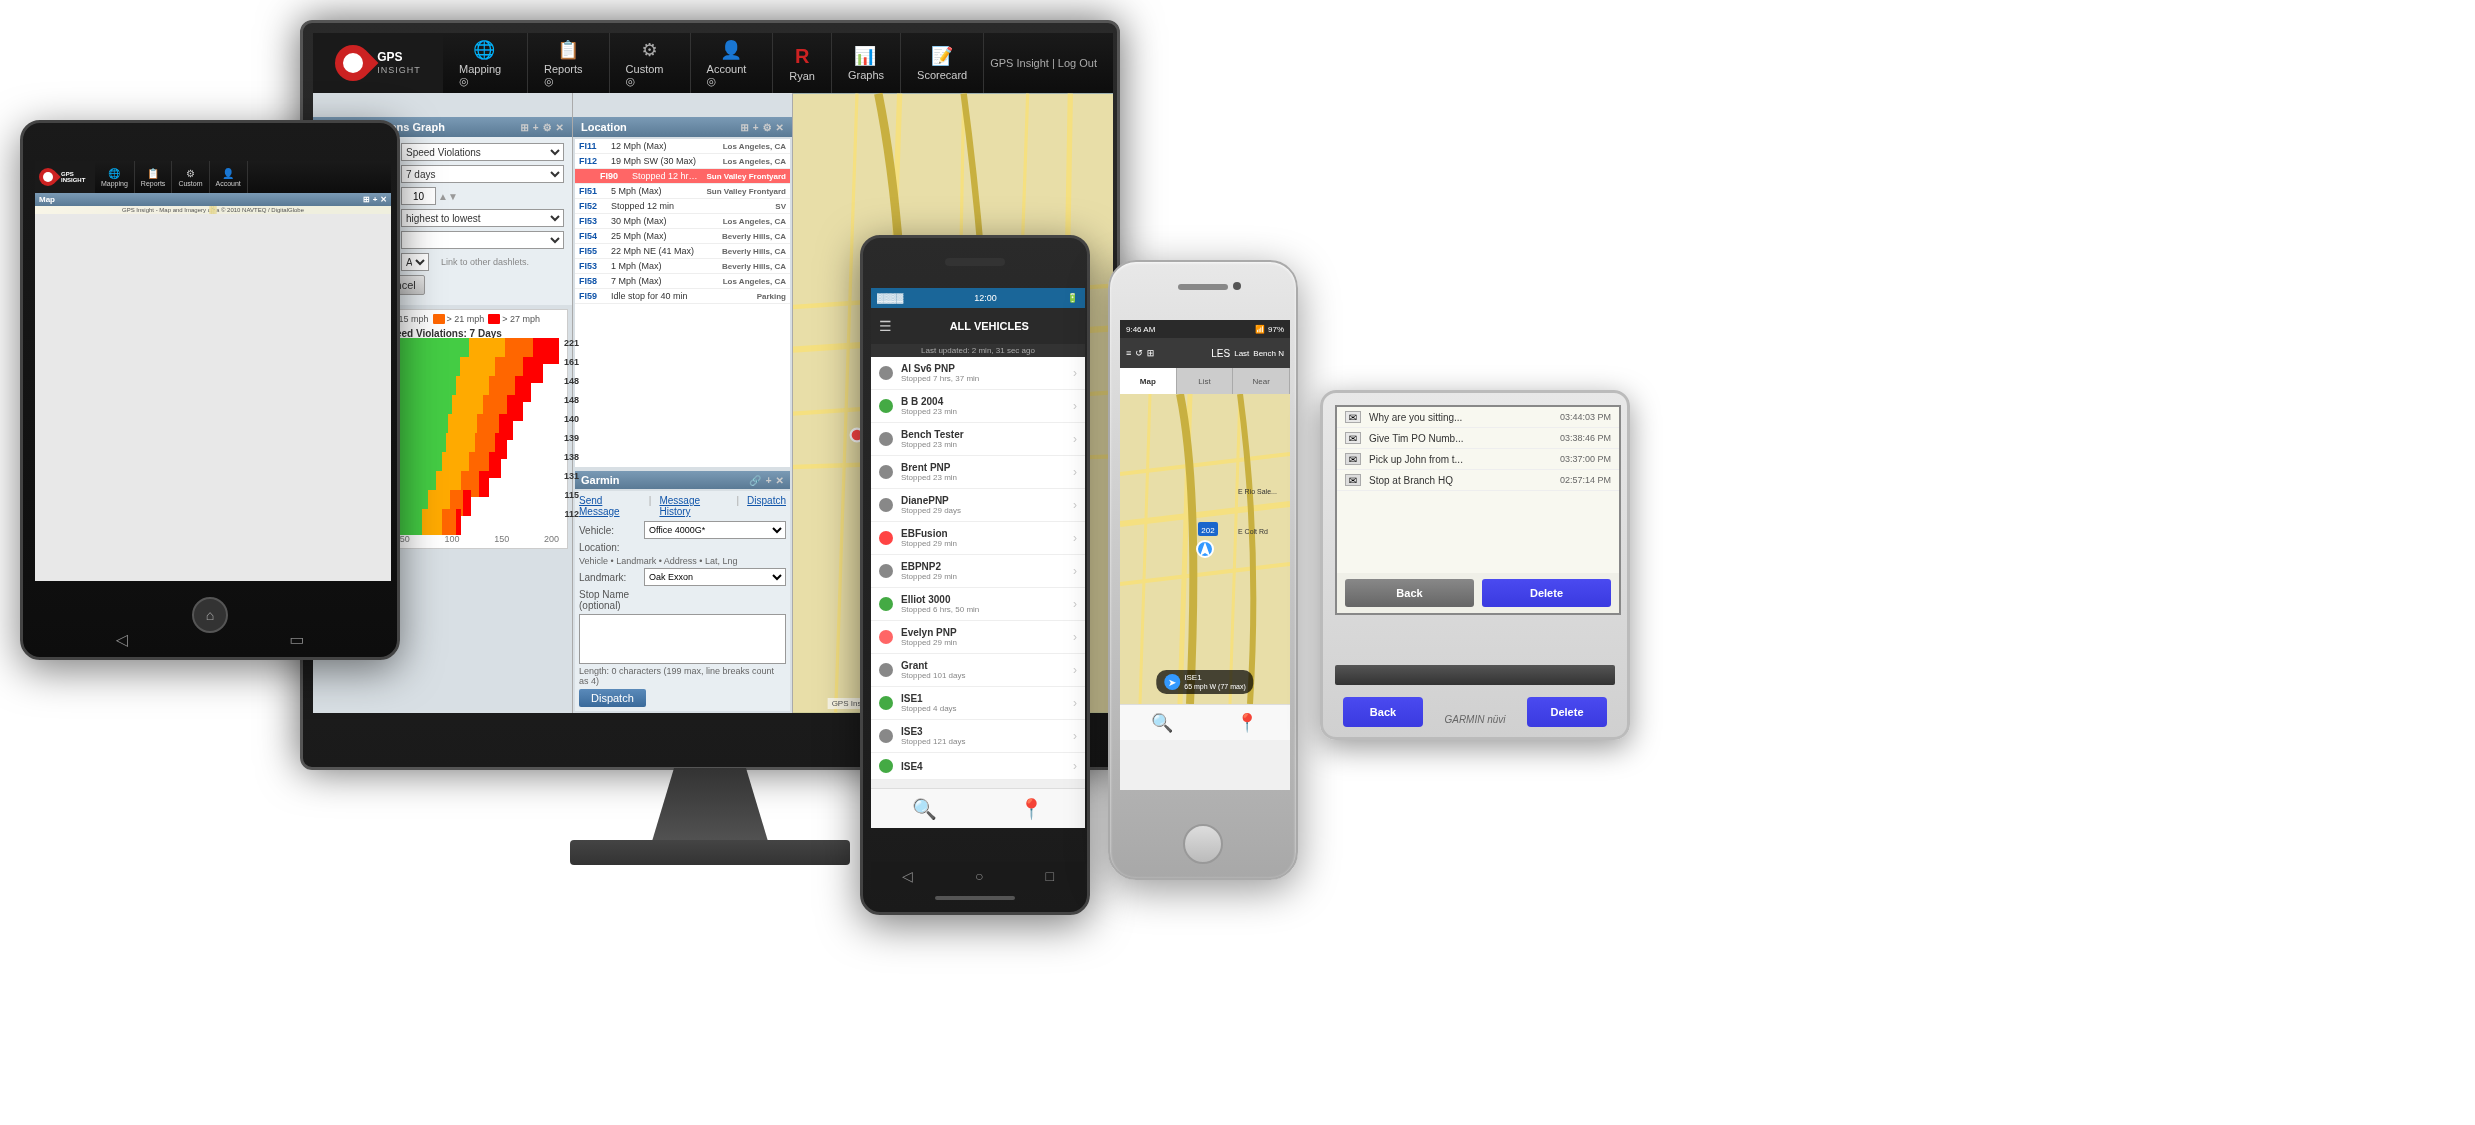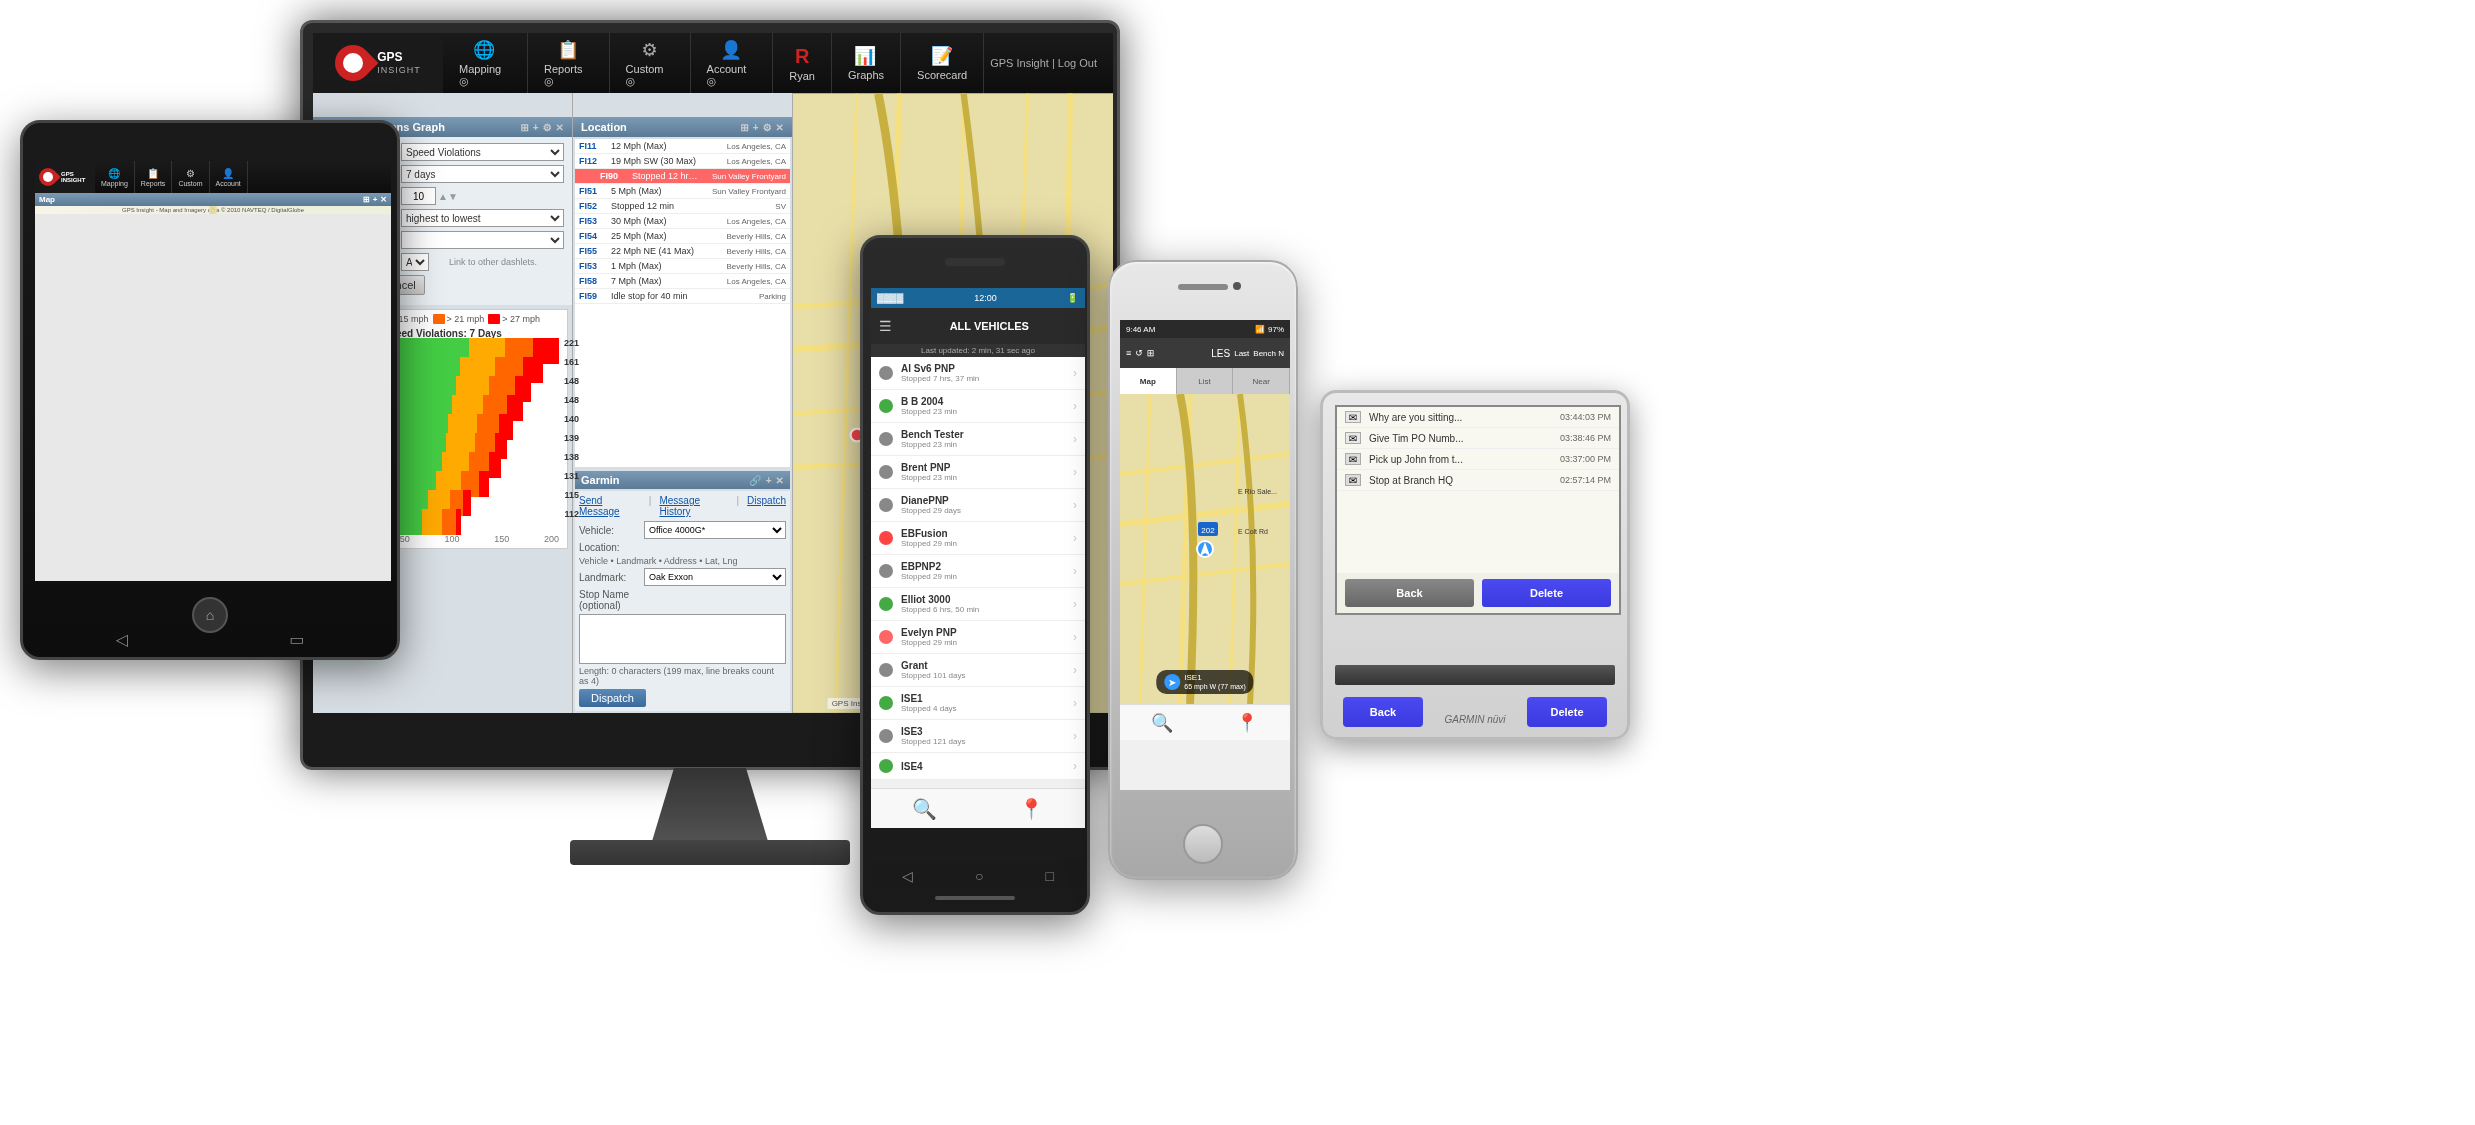--- a/index.html
+++ b/index.html
@@ -343,20 +343,21 @@
       text-overflow: ellipsis;
     }
     .loc-place {
       width: 85px;
       color: #666;
       font-size: 8px;
       text-align: right;
       flex-shrink: 0;
       overflow: hidden;
       white-space: nowrap;
+      font-weight: bold;
     }
     .location-row.highlight .loc-desc,
     .location-row.highlight .loc-place { color: white; }
 
     
     .garmin-panel {
       background: #e8eef2;
       margin: 2px;
       padding: 4px;
       font-size: 10px;
@@ -1124,21 +1125,21 @@
               <span class="form-label">Vehicle Group:</span>
               <select class="form-select">
                 <option></option>
               </select>
             </div>
             <div class="form-row">
               <span class="form-label">Dashlet Group:</span>
               <select class="form-select" style="width:28px;flex:none;">
                 <option>A</option>
               </select>
-              <span style="font-size:9px;color:#888;margin-left:20px;text-align:center;">Link to other dashlets.</span>
+              <span style="font-size:9px;color:#888;margin-left:12px;text-align:center;">Link to other dashlets.</span>
             </div>
             <div class="form-row" style="margin-top:4px;">
               <button class="btn-apply">Apply</button>
               <button class="btn-cancel">Cancel</button>
             </div>
           </div>
 
           <div class="chart-area">
             <div class="chart-legend">
               <div class="legend-item">

